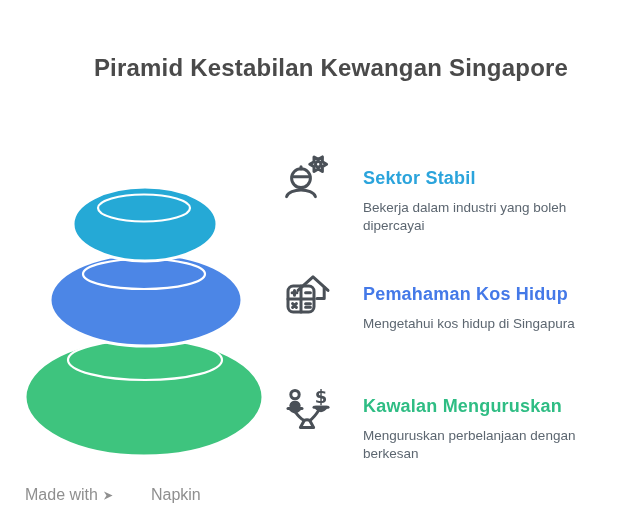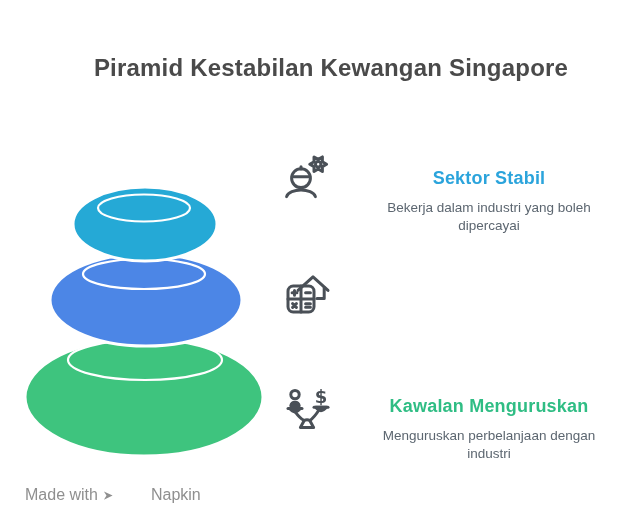--- a/index.html
+++ b/index.html
@@ -8,22 +8,22 @@
     font-family:"Liberation Sans", sans-serif;
   }
   .title{
     position:absolute;top:54px;left:0;width:100%;box-sizing:border-box;padding-left:25px;
     text-align:center;font-size:24px;font-weight:bold;color:#4A4A4A;letter-spacing:.2px;
   }
   .stones{position:absolute;left:18px;top:178px;}
   .item{position:absolute;left:283px;display:flex;gap:32px;}
   .item .icon{flex:0 0 48px;}
   .item .txt{width:252px;}
-  .item .txt h3{margin:0 0 11px 0;font-size:18px;font-weight:bold;line-height:20px;letter-spacing:.2px;text-align:center;}
-  .item .txt p{margin:0;font-size:13.5px;line-height:18px;color:#5C6670;text-align:center;}
+  .item .txt h3{margin:0 0 11px 0;font-size:18px;font-weight:bold;line-height:20px;letter-spacing:.2px;}
+  .item .txt p{margin:0;font-size:13.5px;line-height:18px;color:#5C6670;}
   .item1{top:153px;} .item1 .txt{padding-top:15px;}
   .item2{top:270px;} .item2 .txt{padding-top:14px;}
   .item3{top:386px;} .item3 .txt{padding-top:10px;}
   .t1{color:#2BA4DC;} .t2{color:#4479E8;} .t3{color:#2FBD84;}
   .icon svg{stroke:#4A5057;fill:none;stroke-width:1.5;stroke-linecap:round;stroke-linejoin:round;}
   .footer{
     position:absolute;left:25px;top:486px;display:flex;align-items:center;gap:5px;
     font-size:16px;color:#8F8F8F;
   }
   .footer .brand{color:#8F8F8F;text-decoration:none;margin-left:32px;}
@@ -73,40 +73,44 @@
         <path d="M20.6,8.8 V14.3 H17"></path>
         <rect x="2.5" y="8" width="13" height="13" rx="2.6"></rect>
         <path d="M9,8 V21"></path>
         <path d="M2.5,14.5 H15.5"></path>
         <path d="M5.75,10.2 V12.6 M4.55,11.4 H6.95"></path>
         <path d="M11.3,11.4 H13.7"></path>
         <path d="M4.8,16.8 L6.7,18.7 M6.7,16.8 L4.8,18.7"></path>
         <path d="M11.3,16.9 H13.7 M11.3,18.6 H13.7"></path>
       </svg>
     </div>
+    <div class="txt">
+      <h3 class="t2">Pemahaman Kos Hidup</h3>
+      <p>Mengetahui kos hidup di Singapura</p>
+    </div>
   </div>
 
   <div class="item item3">
     <div class="icon">
       <svg width="48" height="48" viewBox="0 0 24 24">
         <circle cx="6" cy="4.3" r="2.1"></circle>
         <path d="M3.9,9.9 C4.3,7.5 7.7,7.5 8.1,9.9 Z" fill="#4A5057"></path>
         <path d="M2.5,11.2 H9.5"></path>
         <path d="M3.3,11.2 Q6,14.7 8.7,11.2 Z" fill="#4A5057"></path>
         <text x="19" y="8.6" text-anchor="middle" stroke="none" fill="#4A5057" font-family="DejaVu Sans, sans-serif" font-size="9" font-weight="bold">$</text>
         <path d="M15.5,10.6 H22.5"></path>
         <path d="M16.3,10.6 Q19,14.1 21.7,10.6 Z" fill="#4A5057"></path>
         <path d="M6,12.8 Q8.5,16.2 10.5,17.2"></path>
         <path d="M18,12 Q15.5,15.8 13.5,17.2"></path>
         <path d="M8.7,20.7 H15.3 L13.4,17.3 Q12,16.4 10.6,17.3 Z"></path>
       </svg>
     </div>
     <div class="txt">
       <h3 class="t3">Kawalan Menguruskan</h3>
-      <p>Menguruskan perbelanjaan dengan industri</p>
+      <p>Menguruskan perbelanjaan dengan berkesan</p>
     </div>
   </div>
 
   <div class="footer">
     <span>Made with</span>
     <svg width="11" height="11" viewBox="0 0 12 12">
       <path d="M1,1.5 L10.5,6 L1,10.5 L3.8,6 Z" fill="#8F8F8F"></path>
     </svg>
     <a href="#" class="brand">Napkin</a>
   </div>

